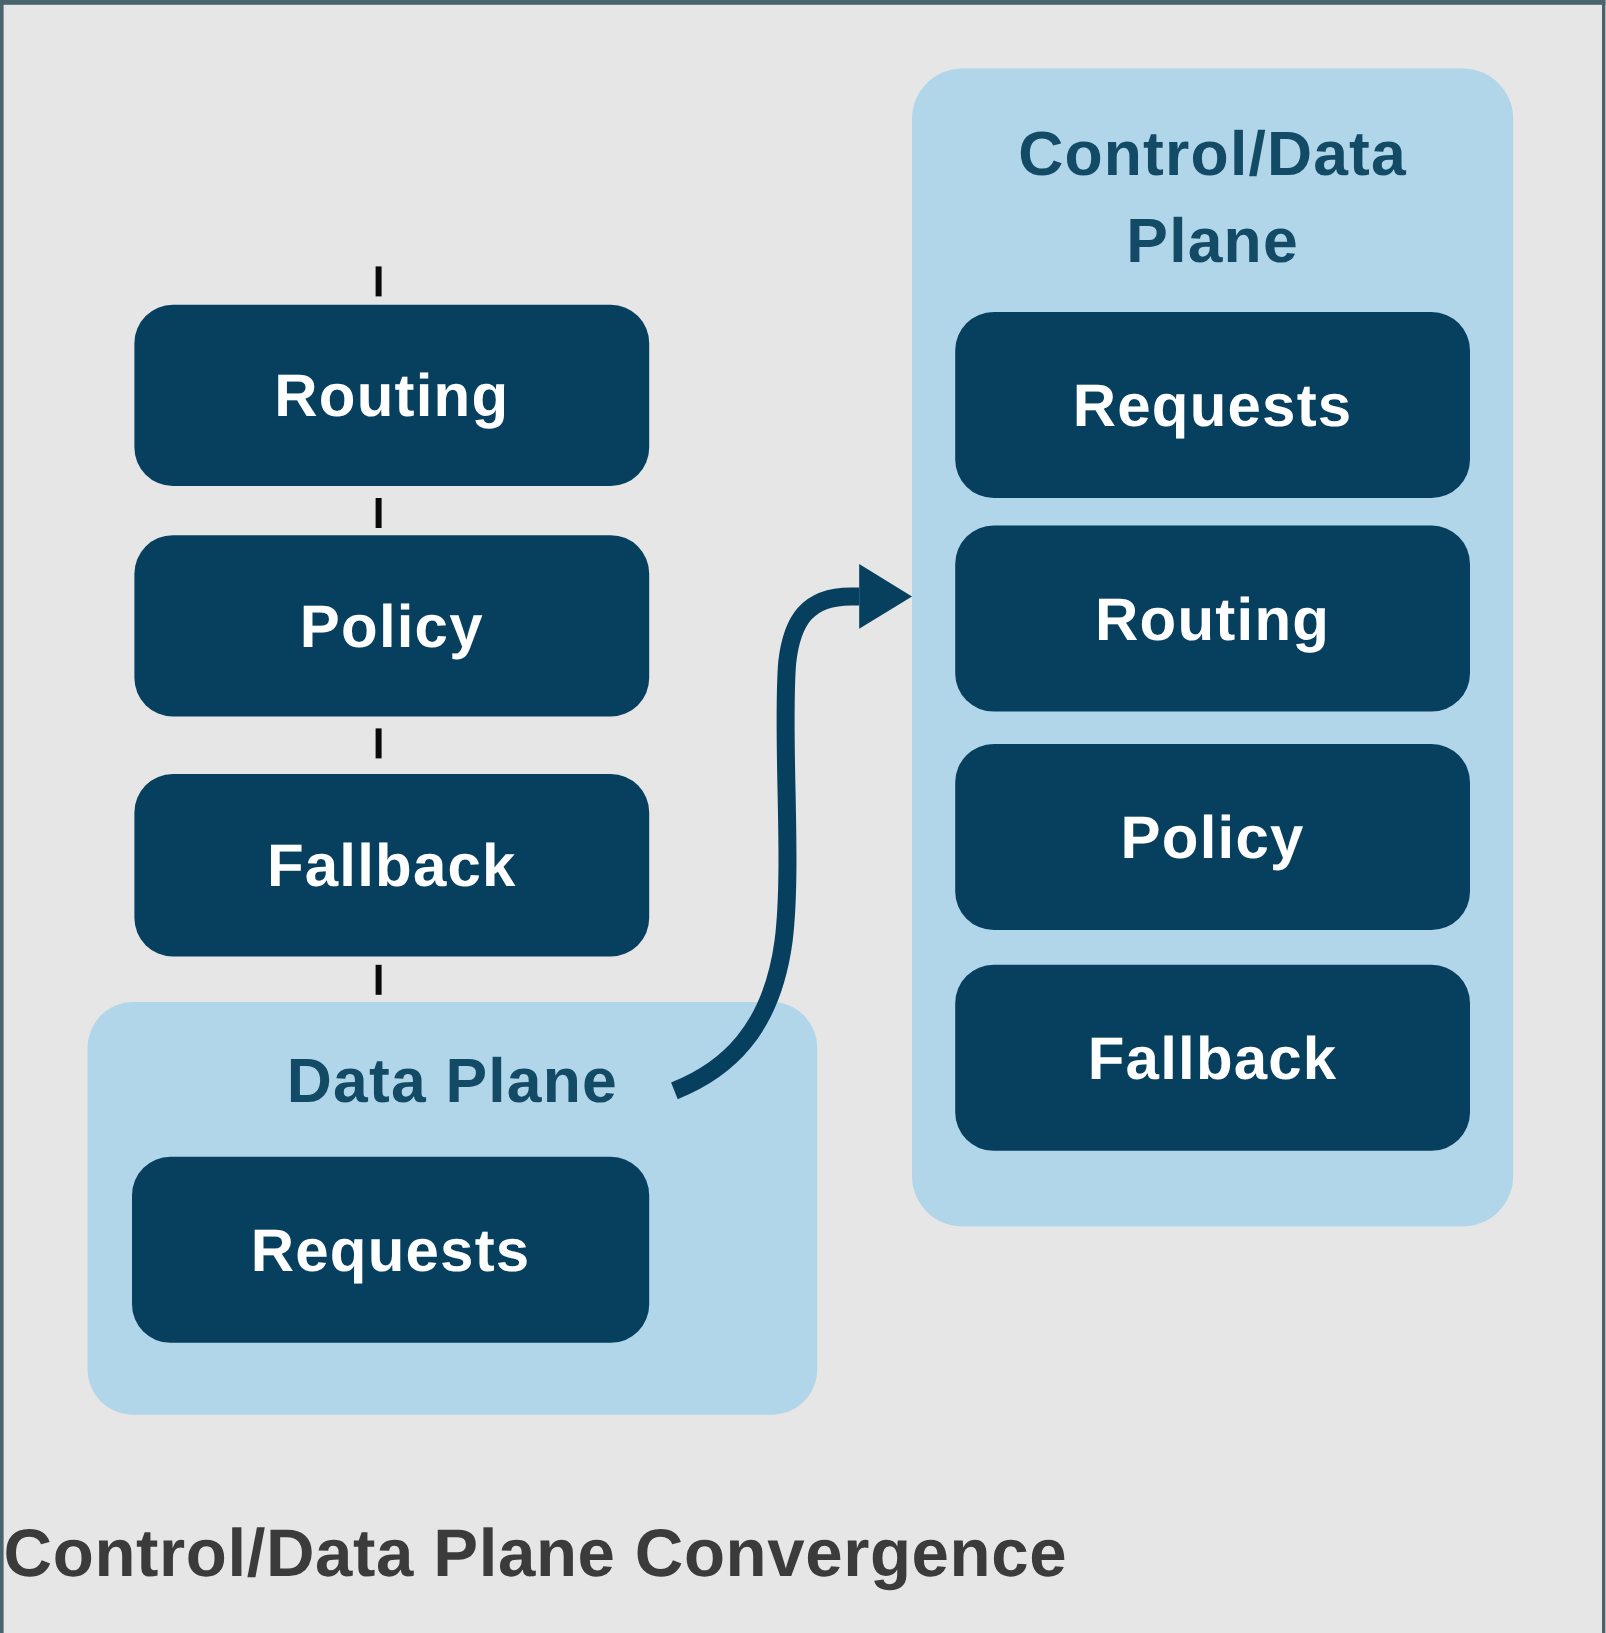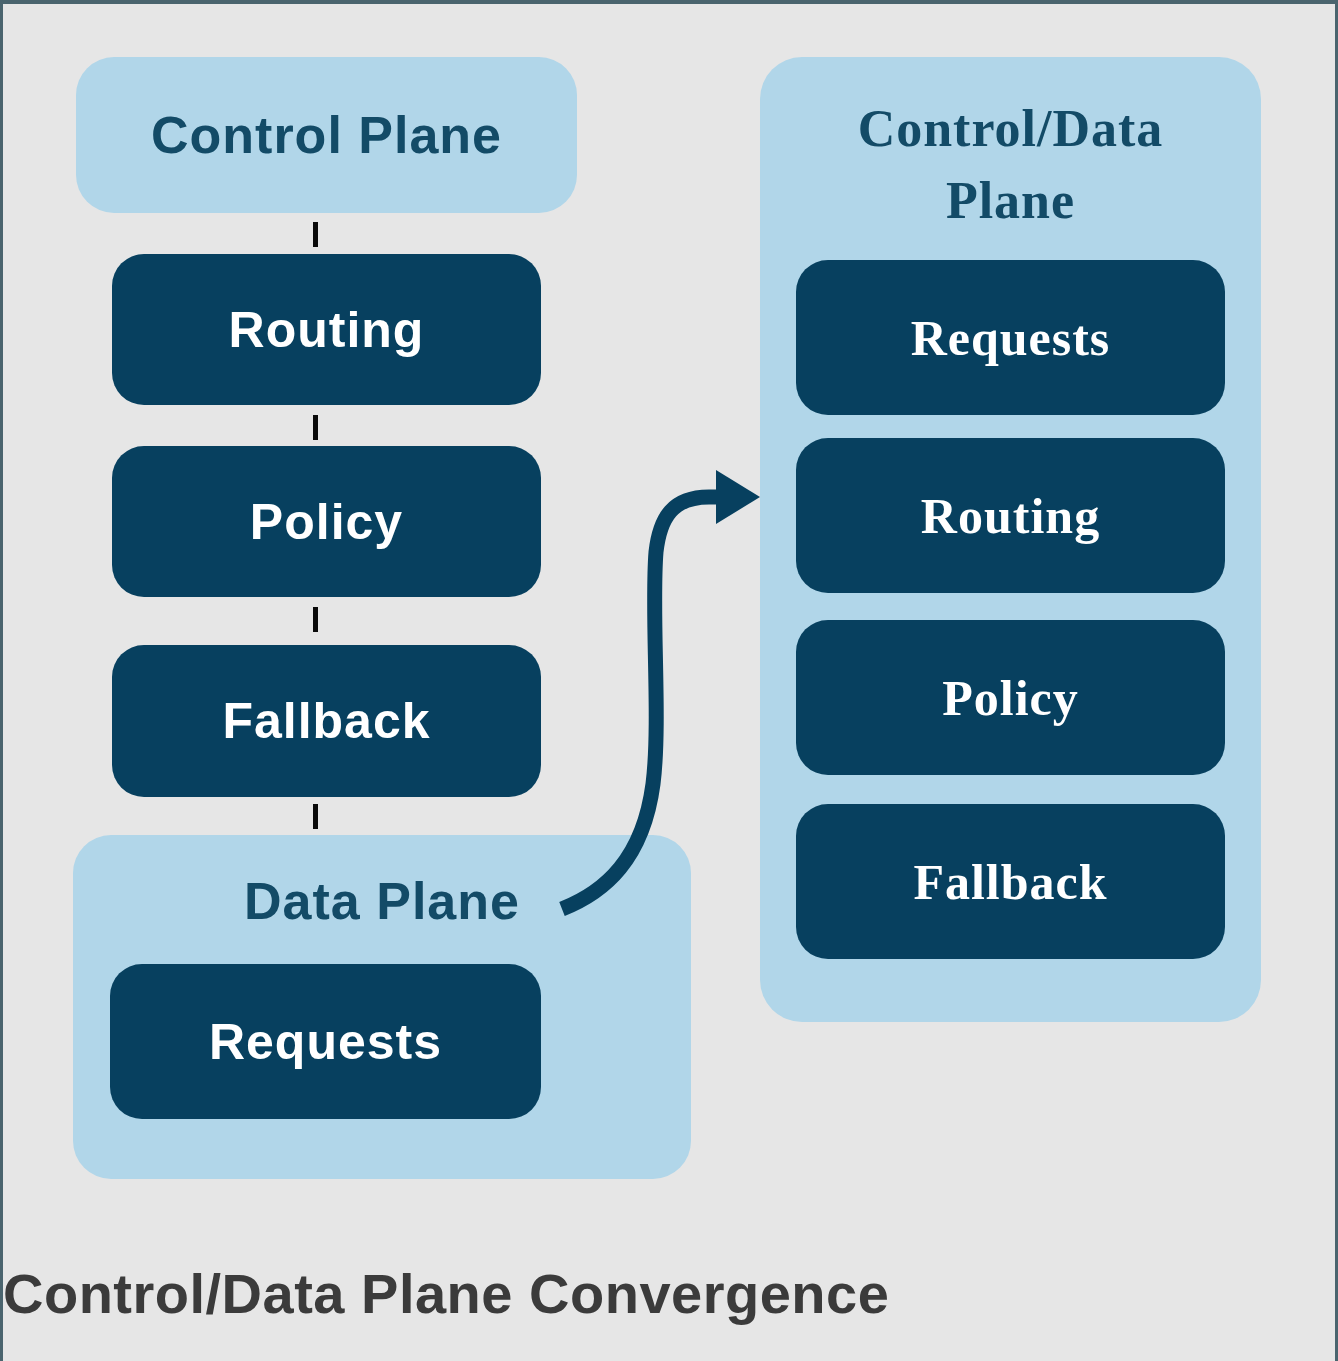--- a/index.html
+++ b/index.html
@@ -83,41 +83,38 @@
   
   .control-plane-panel { left: 73px;  top: 53px;  width: 501px; height: 156px; }
   .control-plane-title { top: 42px; }
   .dash-1 { left: 310px; top: 218px; }
   .left-routing-node   { left: 109px; top: 250px; width: 429px; height: 151px; }
   .dash-2 { left: 310px; top: 411px; }
   .left-policy-node    { left: 109px; top: 442px; width: 429px; height: 151px; }
   .dash-3 { left: 310px; top: 603px; }
   .left-fallback-node  { left: 109px; top: 641px; width: 429px; height: 152px; }
   .dash-4 { left: 310px; top: 800px; }
-  .data-plane-panel    { left: 70px;  top: 831px; width: 608px; height: 344px; padding-left: 10px; }
+  .data-plane-panel    { left: 70px;  top: 831px; width: 608px; height: 344px; }
   .data-plane-title    { top: 30px; }
   .left-requests-node  { left: 37px;  top: 129px; width: 431px; height: 155px; }
 
   
-  .converged-panel       { left: 757px; top: 53px; width: 501px; height: 965px; border-radius: 42px; font-family: Liberation Serif, serif; }
+  .converged-panel       { left: 757px; top: 53px; width: 501px; height: 965px; border-radius: 42px; }
   .converged-panel-title { top: 36px; }
   .converged-panel-title span { display: block; }
   .right-requests-node { left: 36px; top: 203px; width: 429px; height: 155px; }
   .right-routing-node  { left: 36px; top: 381px; width: 429px; height: 155px; }
   .right-policy-node   { left: 36px; top: 563px; width: 429px; height: 155px; }
   .right-fallback-node { left: 36px; top: 747px; width: 429px; height: 155px; }
 </style>
 </head>
 <body>
 
 <div class="canvas">
 
-  <div class="panel control-plane-panel">
-    <div class="panel-title control-plane-title">Control Plane</div>
-  </div>
 
   <div class="dash dash-1"></div>
 
   <div class="node left-routing-node">
     <span>Routing</span>
   </div>
 
   <div class="dash dash-2"></div>
 
   <div class="node left-policy-node">

